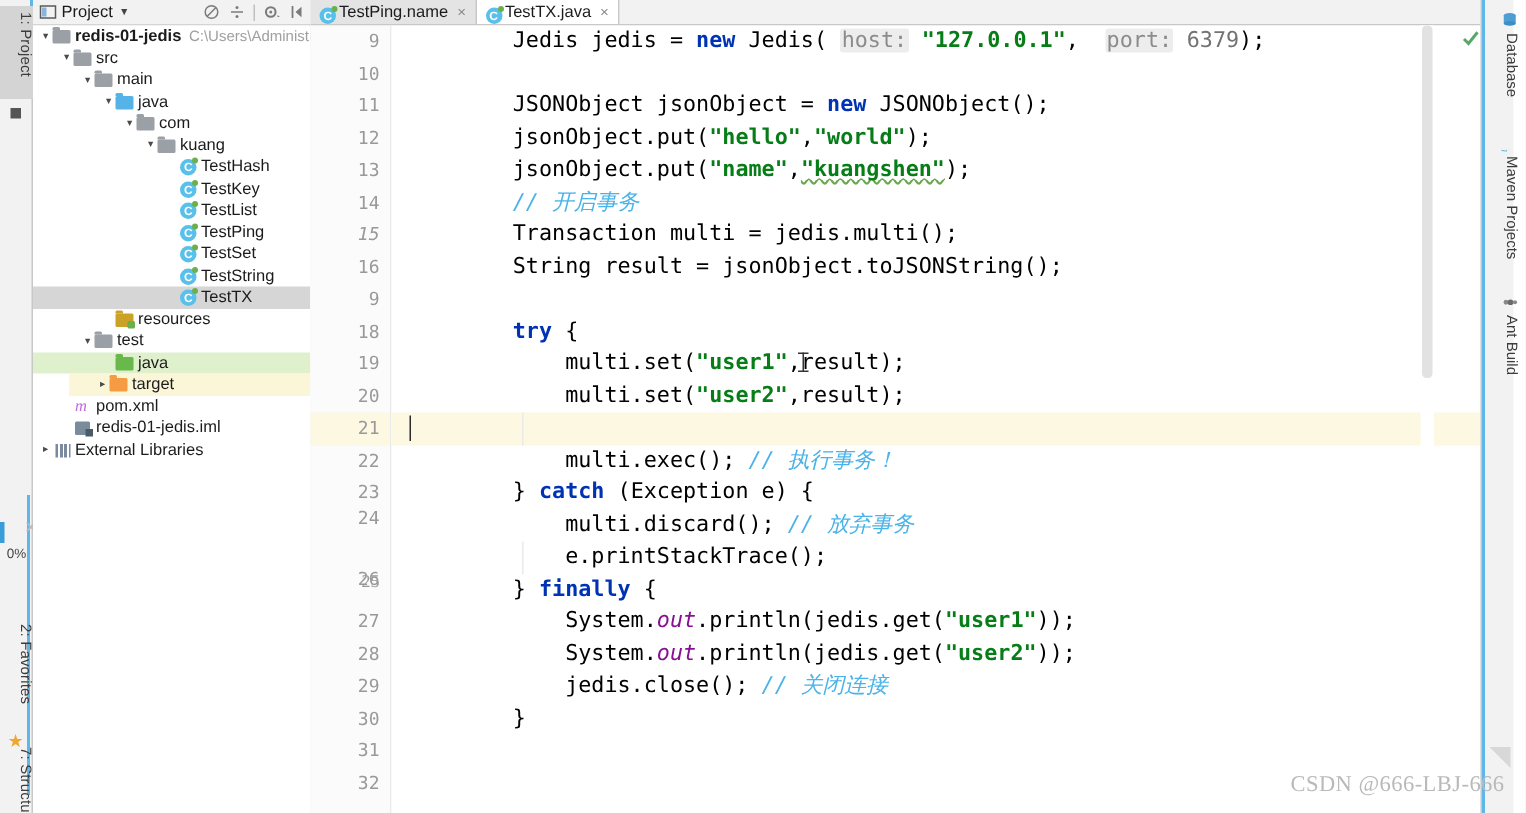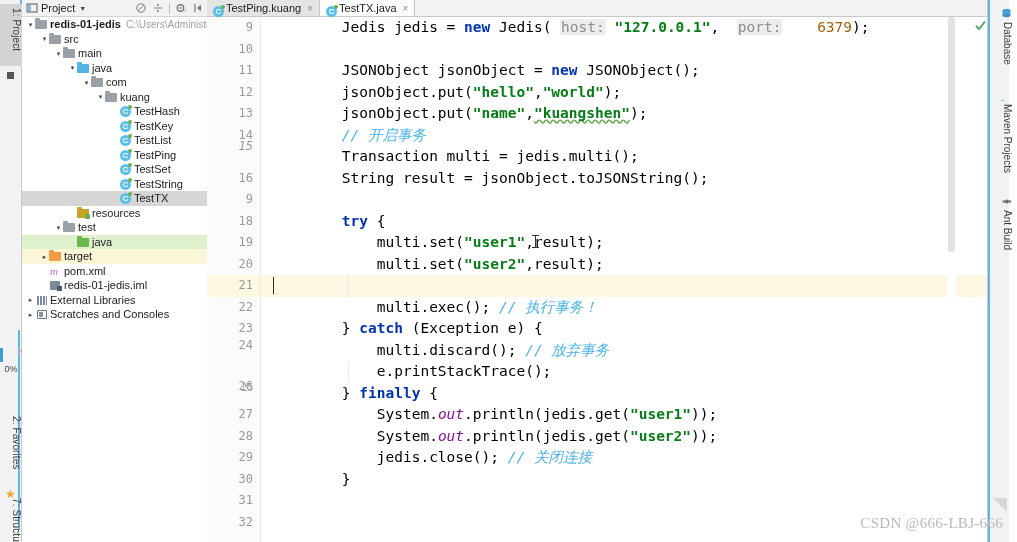--- a/index.html
+++ b/index.html
@@ -77,21 +77,21 @@
 
   .tree { position: absolute; left: 0; top: 17px; width: 185px; bottom: 0;
           background: #fff; overflow: hidden; }
   .trow {
     height: 14.5px; display: flex; align-items: center;
     font-size: 11px; color: #1b1b1b; white-space: nowrap;
     padding-right: 2px;
   }
   .trow.sel { background: #d6d6d6; }
   .trow.green { background: #dff0cd; }
-  .trow.yellow { background: #fbf6d8; }
+  .trow.yellow { background: #fbf6d8; margin-left: 24px; }
   .arrow {
     width: 9px; flex: 0 0 9px; font-size: 7px; color: #4a4a4a;
     text-align: center; line-height: 1;
   }
   .arrow.down::before { content: "\25BE"; }
   .arrow.right::before { content: "\25B8"; }
   .ticon { width: 13px; flex: 0 0 13px; height: 12px; margin-right: 2px; position: relative; }
   .tlabel { font-size: 11px; }
   .tlabel.b { font-weight: bold; }
   .tpath { font-size: 10px; color: #a0a0a0; margin-left: 5px; }
@@ -193,21 +193,21 @@
     line-height: 21.5px;
     background: #fff;
   }
   .cline {
     height: 21.5px; white-space: pre; padding-left: 11px;
     position: relative;
   }
   .cline.hl { background: #fcf8e2; }
   .kw   { color: #0033b3; font-weight: bold; }
   .str  { color: #067d17; font-weight: bold; }
-  .num  { color: #a16207; margin-left: 26px; }
+  .num  { color: #737373; }
   .cmt  { color: #4ab3e8; font-style: italic; }
   .stat { color: #871094; font-style: italic; }
   .hint {
     background: #ededed; color: #8c8c8c; border-radius: 2px;
     padding: 0 1px;
   }
   .wavy {
     text-decoration: underline wavy #6aa84f;
     text-decoration-skip-ink: none;
   }
@@ -478,54 +478,47 @@
           </span>
           <span class="tlabel">redis-01-jedis.iml</span>
         </div>
         <div class="trow" style="padding-left: 4px;">
           <span class="arrow right"></span>
           <span class="ticon">
             <span class="lib-ic"></span>
           </span>
           <span class="tlabel">External Libraries</span>
         </div>
-        <div class="trow" style="padding-left: 4px;">
-          <span class="arrow right"></span>
-          <span class="ticon">
-            <span class="scr-ic"></span>
-          </span>
-          <span class="tlabel">Scratches and Consoles</span>
-        </div>
       </div>
   </div>
 
   <div class="editor-area">
 
     <div class="tabbar" id="tabbar">
         <div class="etab">
           <span class="tab-ic"><span class="c-class" style="position:relative;display:inline-block;">C</span></span>
-          <span>TestPing.kuang</span>
+          <span>TestPing.name</span>
           <span class="cls">×</span>
         </div>
         <div class="etab active">
           <span class="tab-ic"><span class="c-class" style="position:relative;display:inline-block;">C</span></span>
           <span>TestTX.java</span>
           <span class="cls">×</span>
         </div>
       </div>
 
     <div class="gutter" id="gutter">
         <div class="gutter-hl" style="top: 258px;"></div>
         <div class="gutter-num" style="top: 0px;">9</div>
         <div class="gutter-num" style="top: 21.5px;">10</div>
         <div class="gutter-num" style="top: 43px;">11</div>
         <div class="gutter-num" style="top: 64.5px;">12</div>
         <div class="gutter-num" style="top: 86px;">13</div>
         <div class="gutter-num" style="top: 107.5px;">14</div>
-        <div class="gutter-num" style="top: 119px; font-style: italic;">15</div>
+        <div class="gutter-num" style="top: 129px; font-style: italic;">15</div>
         <div class="gutter-num" style="top: 150.5px;">16</div>
         <div class="gutter-num" style="top: 172px;">9</div>
         <div class="gutter-num" style="top: 193.5px;">18</div>
         <div class="gutter-num" style="top: 215px;">19</div>
         <div class="gutter-num" style="top: 236.5px;">20</div>
         <div class="gutter-num" style="top: 258px;">21</div>
         <div class="gutter-num" style="top: 279.5px;">22</div>
         <div class="gutter-num" style="top: 301px;">23</div>
         <div class="gutter-num" style="top: 318px;">24</div>
         <div class="gutter-num" style="top: 360px; font-family: Liberation Serif, serif;">25</div>

